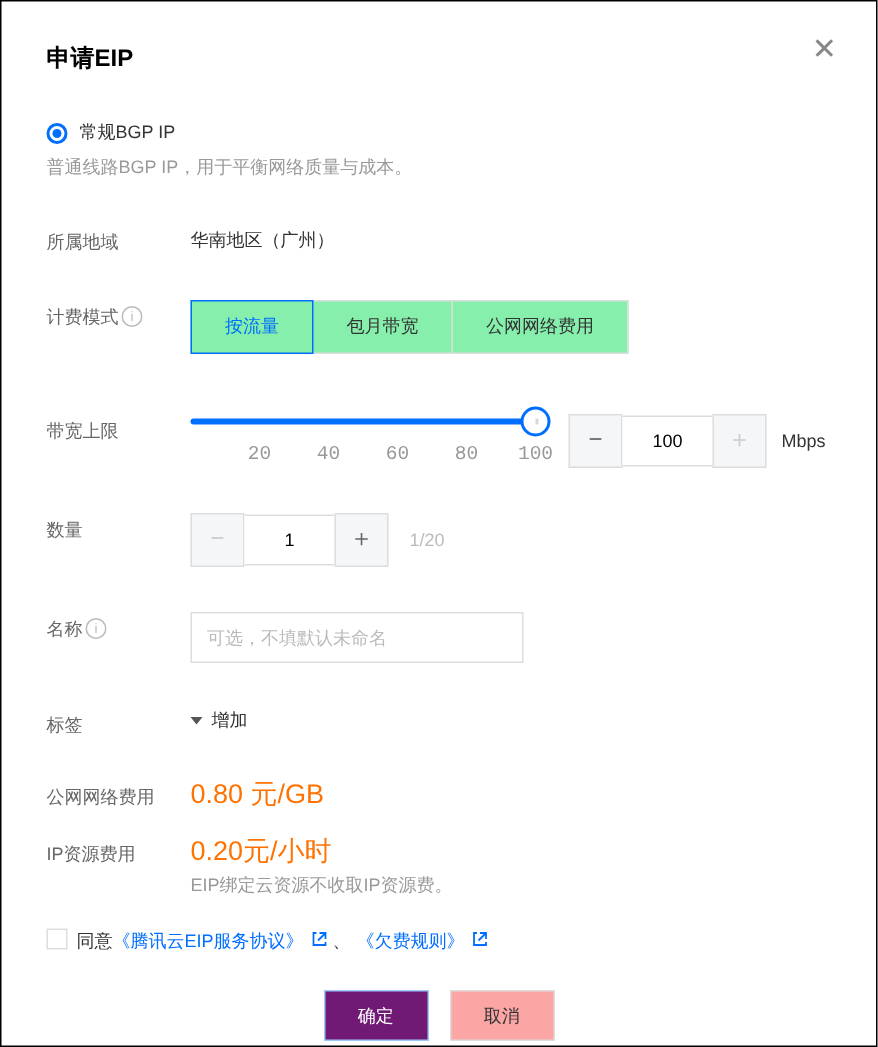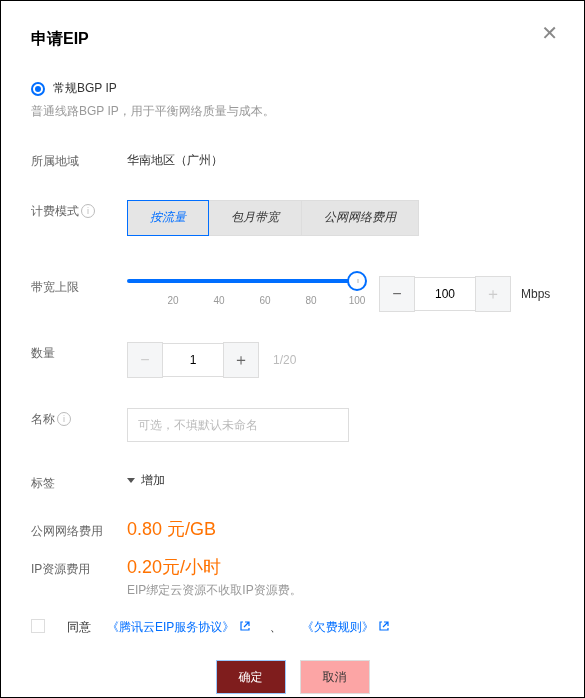--- a/index.html
+++ b/index.html
@@ -14,55 +14,55 @@
   .ctrl{flex:1;min-width:0;}
   .info-ic{display:inline-flex;width:12px;height:12px;border:1px solid #bbb;border-radius:50%;align-items:center;justify-content:center;font-size:9px;color:#bbb;line-height:1;}
   
   .radio-line{display:flex;align-items:center;}
   .radio-dot{width:14px;height:14px;border:2px solid #006eff;border-radius:50%;box-sizing:border-box;position:relative;margin-right:8px;}
   .radio-dot::after{content:"";position:absolute;width:6px;height:6px;border-radius:50%;background:#006eff;top:2px;left:2px;}
   .radio-lbl{color:#333;}
   .hint{color:#999;font-size:12px;margin-top:6px;}
   
   .seg{display:flex;}
-  .seg-btn{border:1px solid #ddd;height:34px;line-height:32px;padding:0 22px;font-size:12px;color:#333;background:#e5e5e5;cursor:pointer;margin-left:-1px;font-style:italic;}
+  .seg-btn{border:1px solid #ddd;height:34px;line-height:32px;padding:0 22px;font-size:12px;color:#333;background:#86efac;cursor:pointer;margin-left:-1px;}
   .seg-btn:first-child{margin-left:0;}
   .seg-btn.active{border-color:#006eff;color:#006eff;position:relative;z-index:1;}
   
   .slider-wrap{display:flex;align-items:center;}
   .slider-track{position:relative;width:230px;height:4px;background:#006eff;border-radius:2px;}
   .slider-track::after{content:"";position:absolute;right:-2px;top:0;height:4px;width:2px;background:#d9d9d9;}
   .slider-thumb{position:absolute;right:-10px;top:50%;transform:translate(0,-50%);width:20px;height:20px;border:2px solid #006eff;background:#fff;border-radius:50%;box-sizing:border-box;}
   .ticks{position:relative;width:230px;margin-top:12px;height:14px;}
-  .tick{position:absolute;top:0;transform:translateX(-50%);font-size:10px;color:#999;}
+  .tick{position:absolute;top:0;transform:translateX(-50%);font-size:13px;color:#999;font-family:Liberation Mono, monospace;}
   .num-box{display:flex;align-items:center;margin-left:22px;}
   .sq-btn{width:34px;height:34px;border:1px solid #ddd;background:#f5f6f7;color:#666;display:flex;align-items:center;justify-content:center;cursor:pointer;font-size:16px;line-height:1;}
   .sq-btn.dis{color:#ccc;cursor:default;}
   .sq-input{width:60px;height:34px;border-top:1px solid #ddd;border-bottom:1px solid #ddd;border-left:none;border-right:none;text-align:center;outline:none;font-size:12px;box-sizing:border-box;}
   .unit{margin-left:10px;color:#333;}
   .qty-hint{margin-left:14px;color:#bbb;}
   
   .txt-input{width:222px;height:34px;border:1px solid #ddd;padding:0 10px;outline:none;box-sizing:border-box;font-size:12px;}
   .txt-input::placeholder{color:#bbb;}
   
   .tag-add{display:flex;align-items:center;color:#333;cursor:pointer;}
   .tag-add .tri{width:0;height:0;border-left:4px solid transparent;border-right:4px solid transparent;border-top:5px solid #555;margin-right:6px;}
   
   .price{color:#ff7200;font-size:18px;line-height:22px;}
   .row.priceline{margin-bottom:16px;}
   
-  .agree-row{display:flex;margin-top:20px;margin-bottom:24px;gap:16px;}
+  .agree-row{display:flex;margin-top:20px;margin-bottom:24px;}
   .chk{width:14px;height:14px;border:1px solid #ddd;margin-right:6px;box-sizing:border-box;background:#fff;}
   .lnk{color:#006eff;text-decoration:none;}
   .ext{display:inline-flex;margin-left:2px;}
   .ext svg{display:block;}
   
   .footer{display:flex;justify-content:center;gap:14px;}
   .btn{min-width:70px;padding:0 20px;height:34px;border:1px solid #ddd;background:#fca5a5;color:#333;font-size:12px;cursor:pointer;}
-  .btn.primary{background:#7f1d1d;border-color:#9ac8fc;color:#fff;cursor:default;}
+  .btn.primary{background:#701a75;border-color:#9ac8fc;color:#fff;cursor:default;}
 </style>
 </head>
 <body>
 
 <div class="dialog">
   <div class="dlg-title">申请EIP</div>
   <div class="close-x">✕</div>
 
   <div class="form-area">
 

